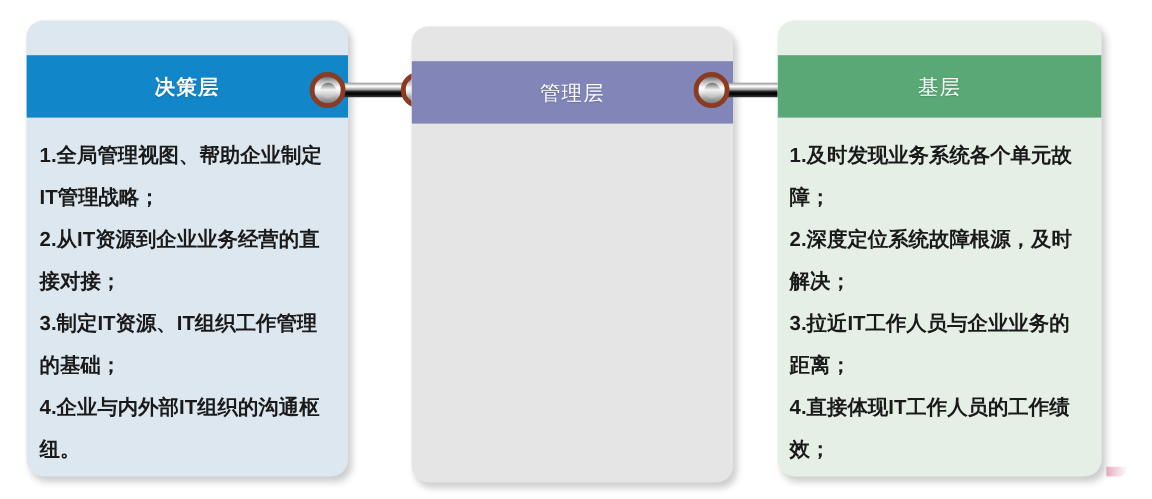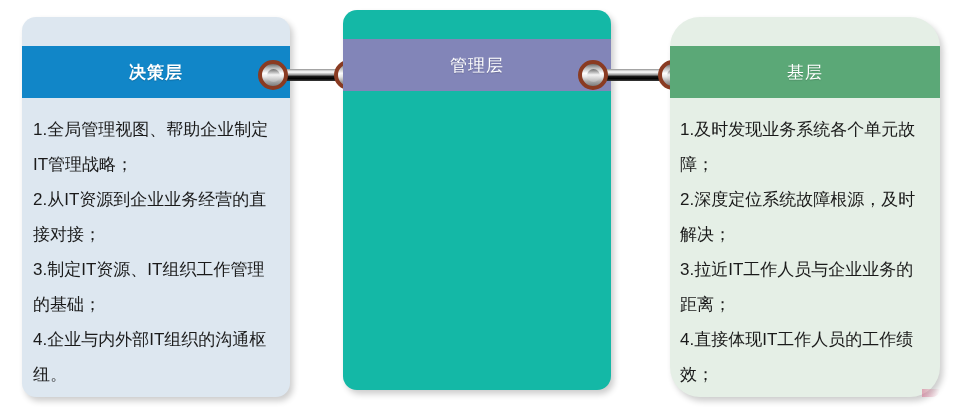--- a/index.html
+++ b/index.html
@@ -47,20 +47,21 @@
     text-shadow: 0 1px 1px rgba(0,0,0,0.18);
   }
   .card-title.bold { font-weight: bold; }
   .card-title.normal { font-weight: normal; }
 
   .card-body {
     position: absolute;
     left: 0;
     right: 0;
     bottom: 0;
+    font-weight: bold;
   }
   .card-body p {
     margin: 0;
     color: #1a1a1a;
     font-size: 17px;
     line-height: 35px;
     white-space: pre-wrap;
     letter-spacing: 0px;
   }
 
@@ -68,33 +69,32 @@
   #card-decision {
     left: 22px;  top: 17px;
     width: 268px; height: 380px;
     background: #dde7f0;
   }
   #card-decision .card-header { top: 29px; background: #1186c8; }
   #card-decision .card-body { top: 81px; padding: 14px 12px 0 11px; }
 
   
   #card-management {
-    left: 343px; top: 10px;
+    left: 343px; top: 22px;
     width: 268px; height: 380px;
-    background: #14b8a6;
+    background: #e5e5e5;
   }
   #card-management .card-header { top: 29px; background: #8285b8; }
   #card-management .card-body { top: 81px; padding: 14px 10px 0 14px; }
 
   
   #card-grassroots {
-    left: 670px; top: 17px;
+    left: 648px; top: 17px;
     width: 270px; height: 380px;
     background: #e5efe6;
-    border-radius: 30px;
   }
   #card-grassroots .card-header { top: 29px; background: #5ba877; }
   #card-grassroots .card-body { top: 81px; padding: 14px 22px 0 10px; }
 
   
   .connector {
     position: absolute;
     height: 30px;
     top: 60px;
   }

